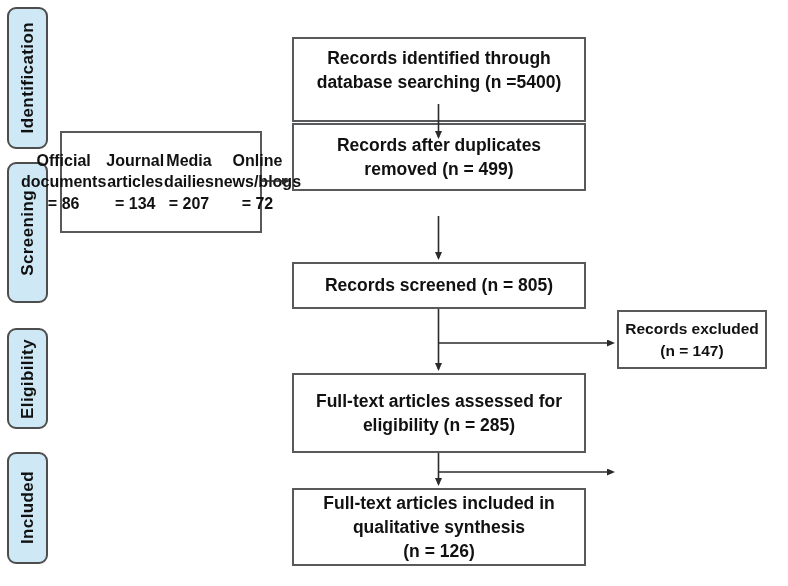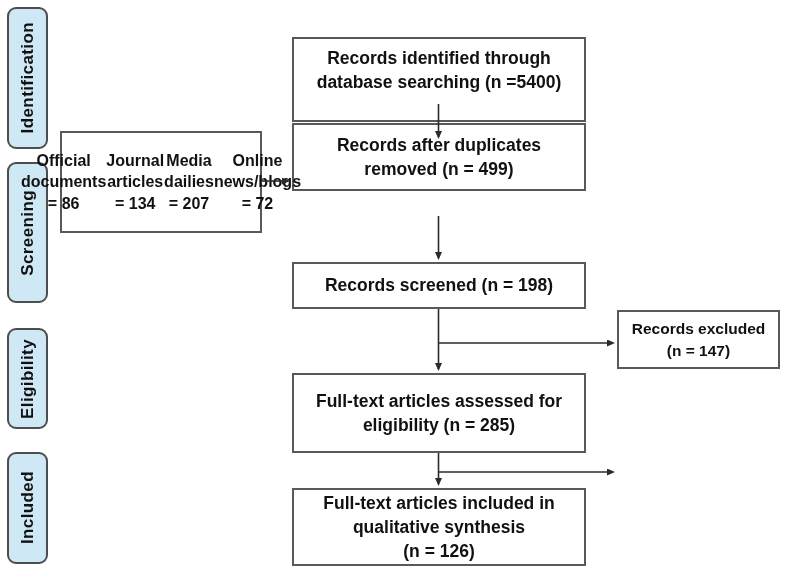--- a/index.html
+++ b/index.html
@@ -57,21 +57,21 @@
   #box-assessed   { top: 373px; height: 80px; }
   #box-included   { top: 488px; height: 78px; }
 
   #box-sources {
     left: 60px; top: 131px; width: 202px; height: 102px;
     font-size: 16px; line-height: 1.33;
     flex-direction: row;
   }
   #box-sources .src-line { display: block; }
 
-  #box-excluded-records  { left: 617px; top: 310px; width: 163px; height: 59px;  font-size: 15.5px; line-height: 1.4; }
+  #box-excluded-records  { left: 617px; top: 310px; width: 150px; height: 59px;  font-size: 15.5px; line-height: 1.4; }
   #box-excluded-fulltext { left: 617px; top: 433px; width: 163px; height: 101px; font-size: 15.5px; line-height: 1.32; }
 
   .connectors {
     position: absolute;
     left: 0; top: 0;
     width: 788px; height: 586px;
     pointer-events: none;
   }
   .connectors .line {
     stroke: var(--line-color, #2b2b2b);
@@ -100,21 +100,21 @@
 
   <div class="box main" id="box-identified">
     <span class="txt">Records identified through
 database searching (n =5400)</span>
   </div>
   <div class="box main" id="box-duplicates">
     <span class="txt">Records after duplicates
 removed (n = 499)</span>
   </div>
   <div class="box main" id="box-screened">
-    <span class="txt">Records screened (n = 198)</span>
+    <span class="txt">Records screened (n = 805)</span>
   </div>
   <div class="box main" id="box-assessed">
     <span class="txt">Full-text articles assessed for
 eligibility (n = 285)</span>
   </div>
   <div class="box main" id="box-included">
     <span class="txt">Full-text articles included in
 qualitative synthesis
 (n = 126)</span>
   </div>

